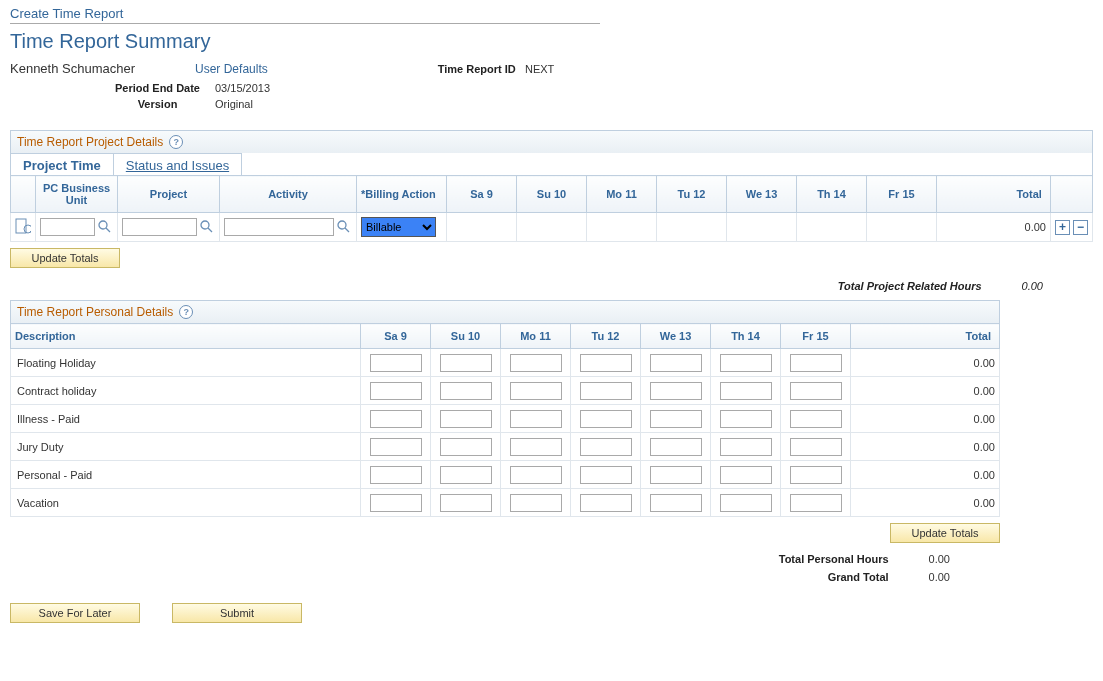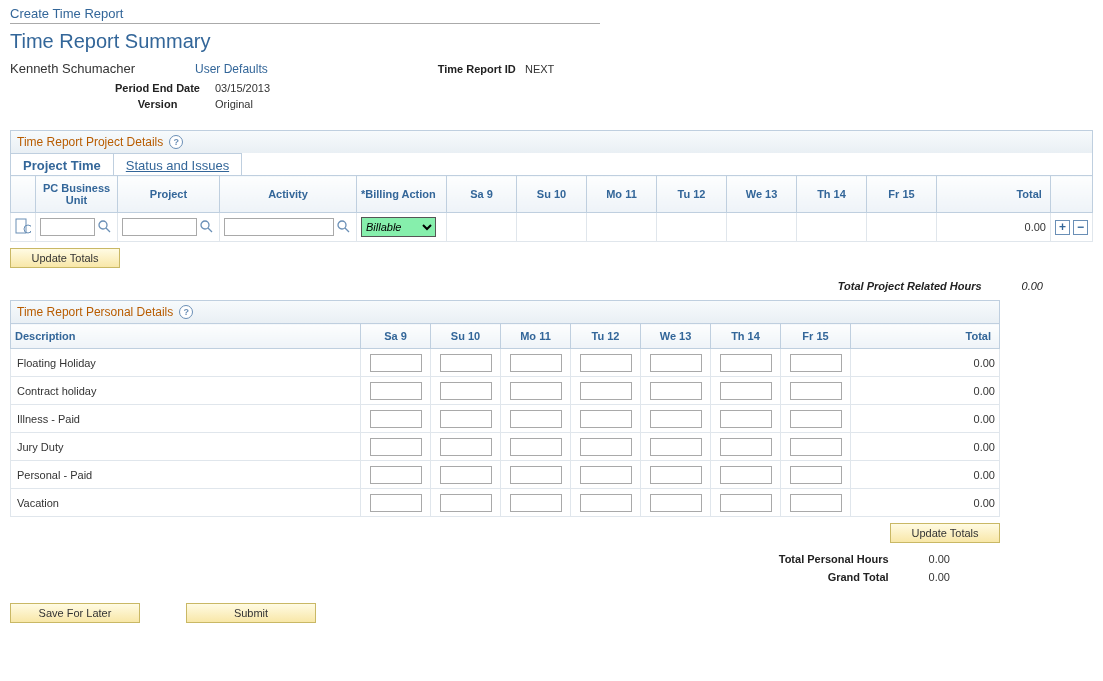--- a/index.html
+++ b/index.html
@@ -92,21 +92,21 @@
   }
   table.grid td:first-child { width: 22px; }
   .th-left { text-align: left !important; padding-left: 8px; }
   .cell-input {
     width: 52px; height: 18px; border: 1px solid #a9a9a9; font-size: 11px;
   }
   .cell-input-wide {
     width: 90%; height: 18px; border: 1px solid #a9a9a9; font-size: 11px;
   }
   .cell-dropdown {
-    width: 75px; height: 20px; border: 1px solid #555; font-size: 11px; background: #86efac; font-style: italic;
+    width: 75px; height: 20px; border: 1px solid #555; font-size: 11px; background: #3b82f6;
   }
   .icon-lookup {
     display: inline-flex; width: 16px; height: 16px; cursor: pointer;
     align-items: center; justify-content: center;
   }
   .icon-detail {
     display: inline-flex; width: 16px; height: 16px; cursor: pointer;
   }
   .td-flex { display: flex; align-items: center; gap: 2px; }
   .total-cell { text-align: right !important; padding-right: 8px; color: #333; }
@@ -143,21 +143,21 @@
   }
   .summary-right .summary-value { font-weight: normal; }
 
   .personal-section { margin-top: 6px; width: 990px; }
   .personal-grid td.desc { text-align: left; padding-left: 6px; color: #333; }
 
   .footer-summary { text-align: center; margin: 10px 0; padding-right: 50px; }
   .footer-summary-row { display: flex; justify-content: flex-end; gap: 40px; margin-bottom: 6px; }
   .footer-summary-label { font-weight: bold; color: #222; }
 
-  .footer-buttons { display: flex; gap: 46px; margin-top: 20px; }
+  .footer-buttons { display: flex; gap: 32px; margin-top: 20px; }
   .footer-buttons .btn { min-width: 130px; }
 </style>
 </head>
 <body>
 
 <div class="page-title-small">Create Time Report</div>
 <hr class="hr-thin">
 <h1 class="page-title">Time Report Summary</h1>
 
 <div class="header-grid">

